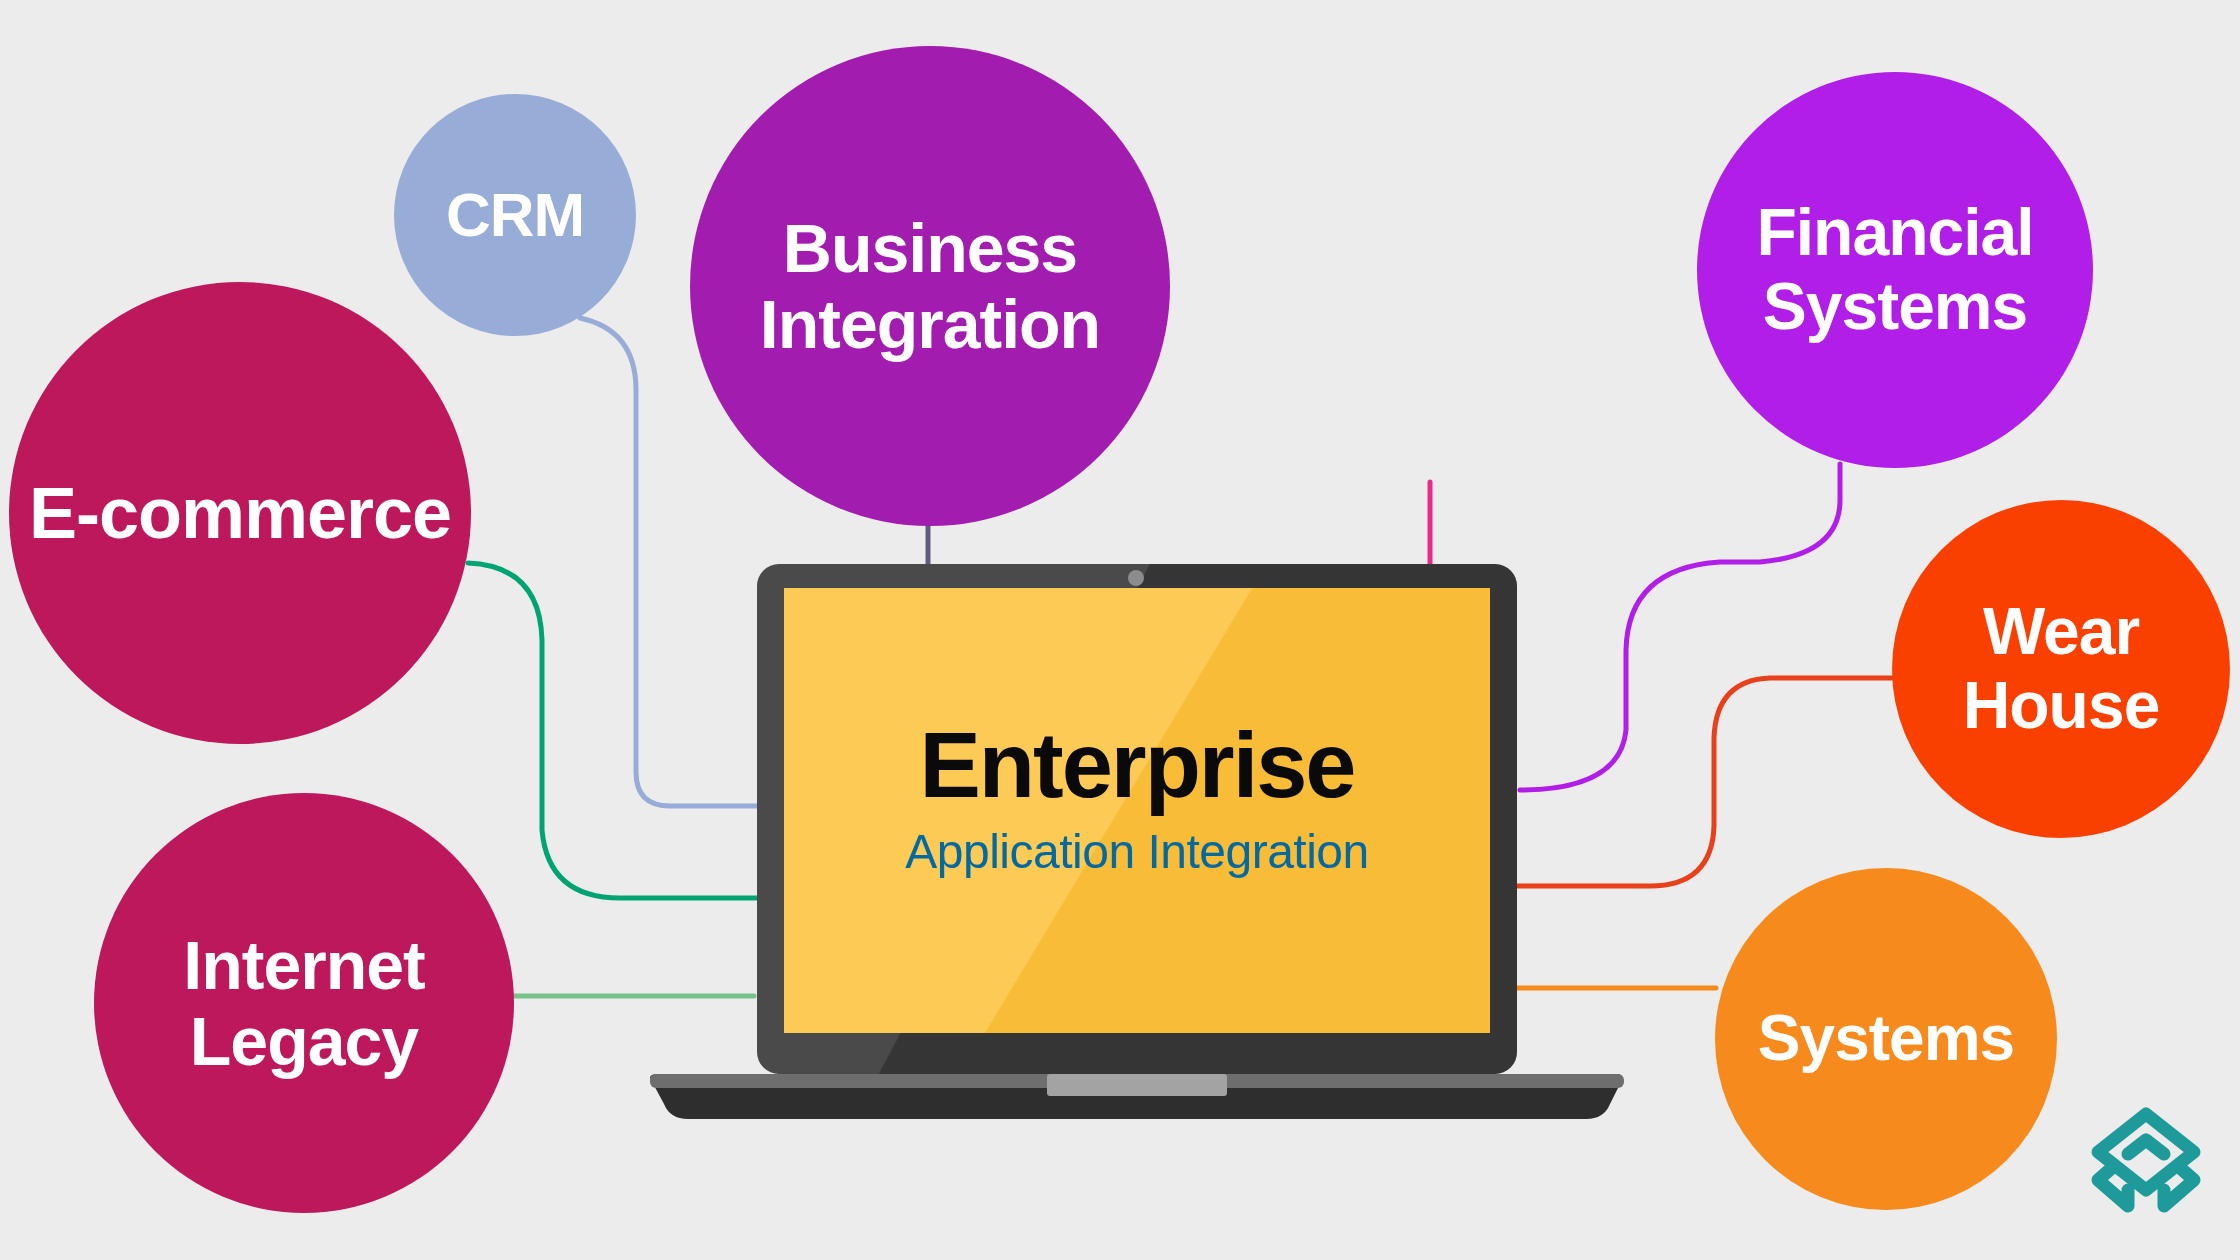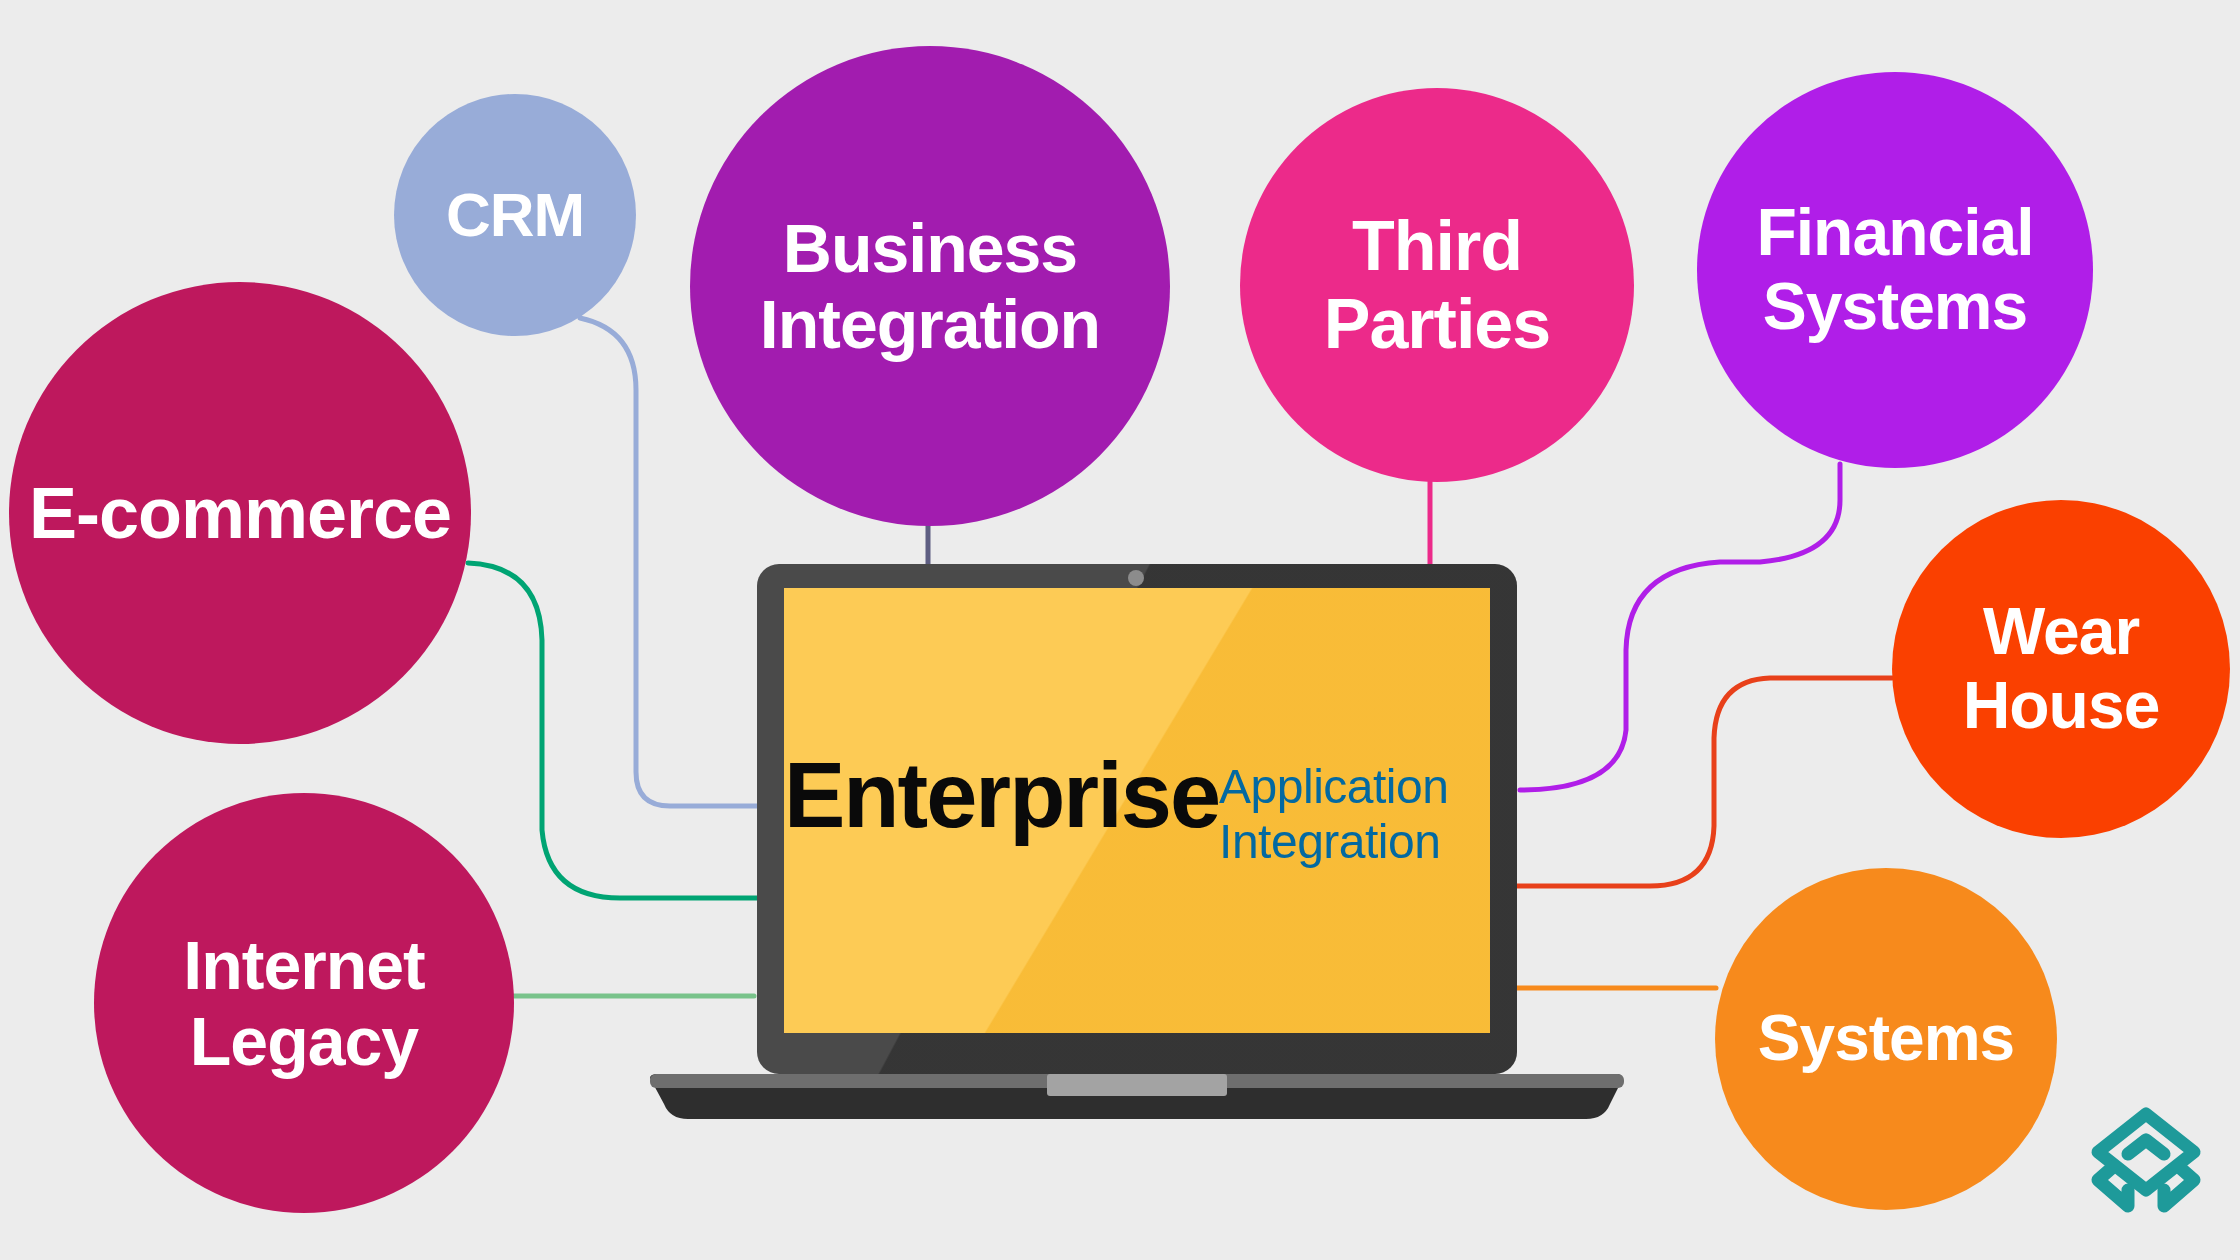--- a/index.html
+++ b/index.html
@@ -33,21 +33,21 @@
   .laptop-screen .glare {
     position: absolute; left: 0; top: 0; width: 100%; height: 100%;
     background: linear-gradient(121deg, rgba(255,255,255,0) 0%, rgba(255,255,255,0) 48%, rgba(240,160,0,0.35) 48.2%, rgba(240,160,0,0.35) 100%);
   }
   .camera {
     position: absolute; left: 1128px; top: 570px; width: 16px; height: 16px;
     border-radius: 50%; background: #8c8c8c;
   }
   .screen-text {
     position: absolute; left: 0; top: 0; width: 100%; height: 100%;
-    display: flex; flex-direction: row; align-items: center; justify-content: center;
+    display: flex; flex-direction: column; align-items: center; justify-content: center;
   }
   .screen-title {
     font-size: 92px; font-weight: bold; color: #0a0a0a; letter-spacing: -2px;
     margin-top: -30px;
   }
   .screen-subtitle {
     font-size: 48px; color: #0369a1; margin-top: 6px; letter-spacing: -0.5px;
   }
   .laptop-base {
     position: absolute; left: 650px; top: 1074px; width: 974px; height: 45px;
@@ -80,24 +80,20 @@
 
   <div class="node" style="left:394px; top:94px; width:242px; height:242px; background:#98acd8; font-size:62px;">
     <span>CRM</span>
   </div>
 
   <div class="node" style="left:690px; top:46px; width:480px; height:480px; background:#a21caf; font-size:68px;">
     <span>Business</span>
     <span>Integration</span>
   </div>
 
-  <div class="node" style="left:1240px; top:88px; width:394px; height:394px; background:#ec2a8a; font-size:70px;">
-    <span>Third</span>
-    <span>Parties</span>
-  </div>
 
   <div class="node" style="left:1697px; top:72px; width:396px; height:396px; background:#b01ee8; font-size:66px;">
     <span>Financial</span>
     <span>Systems</span>
   </div>
 
   <div class="node" style="left:9px; top:282px; width:462px; height:462px; background:#be185d; font-size:72px;">
     <span>E-commerce</span>
   </div>
 

